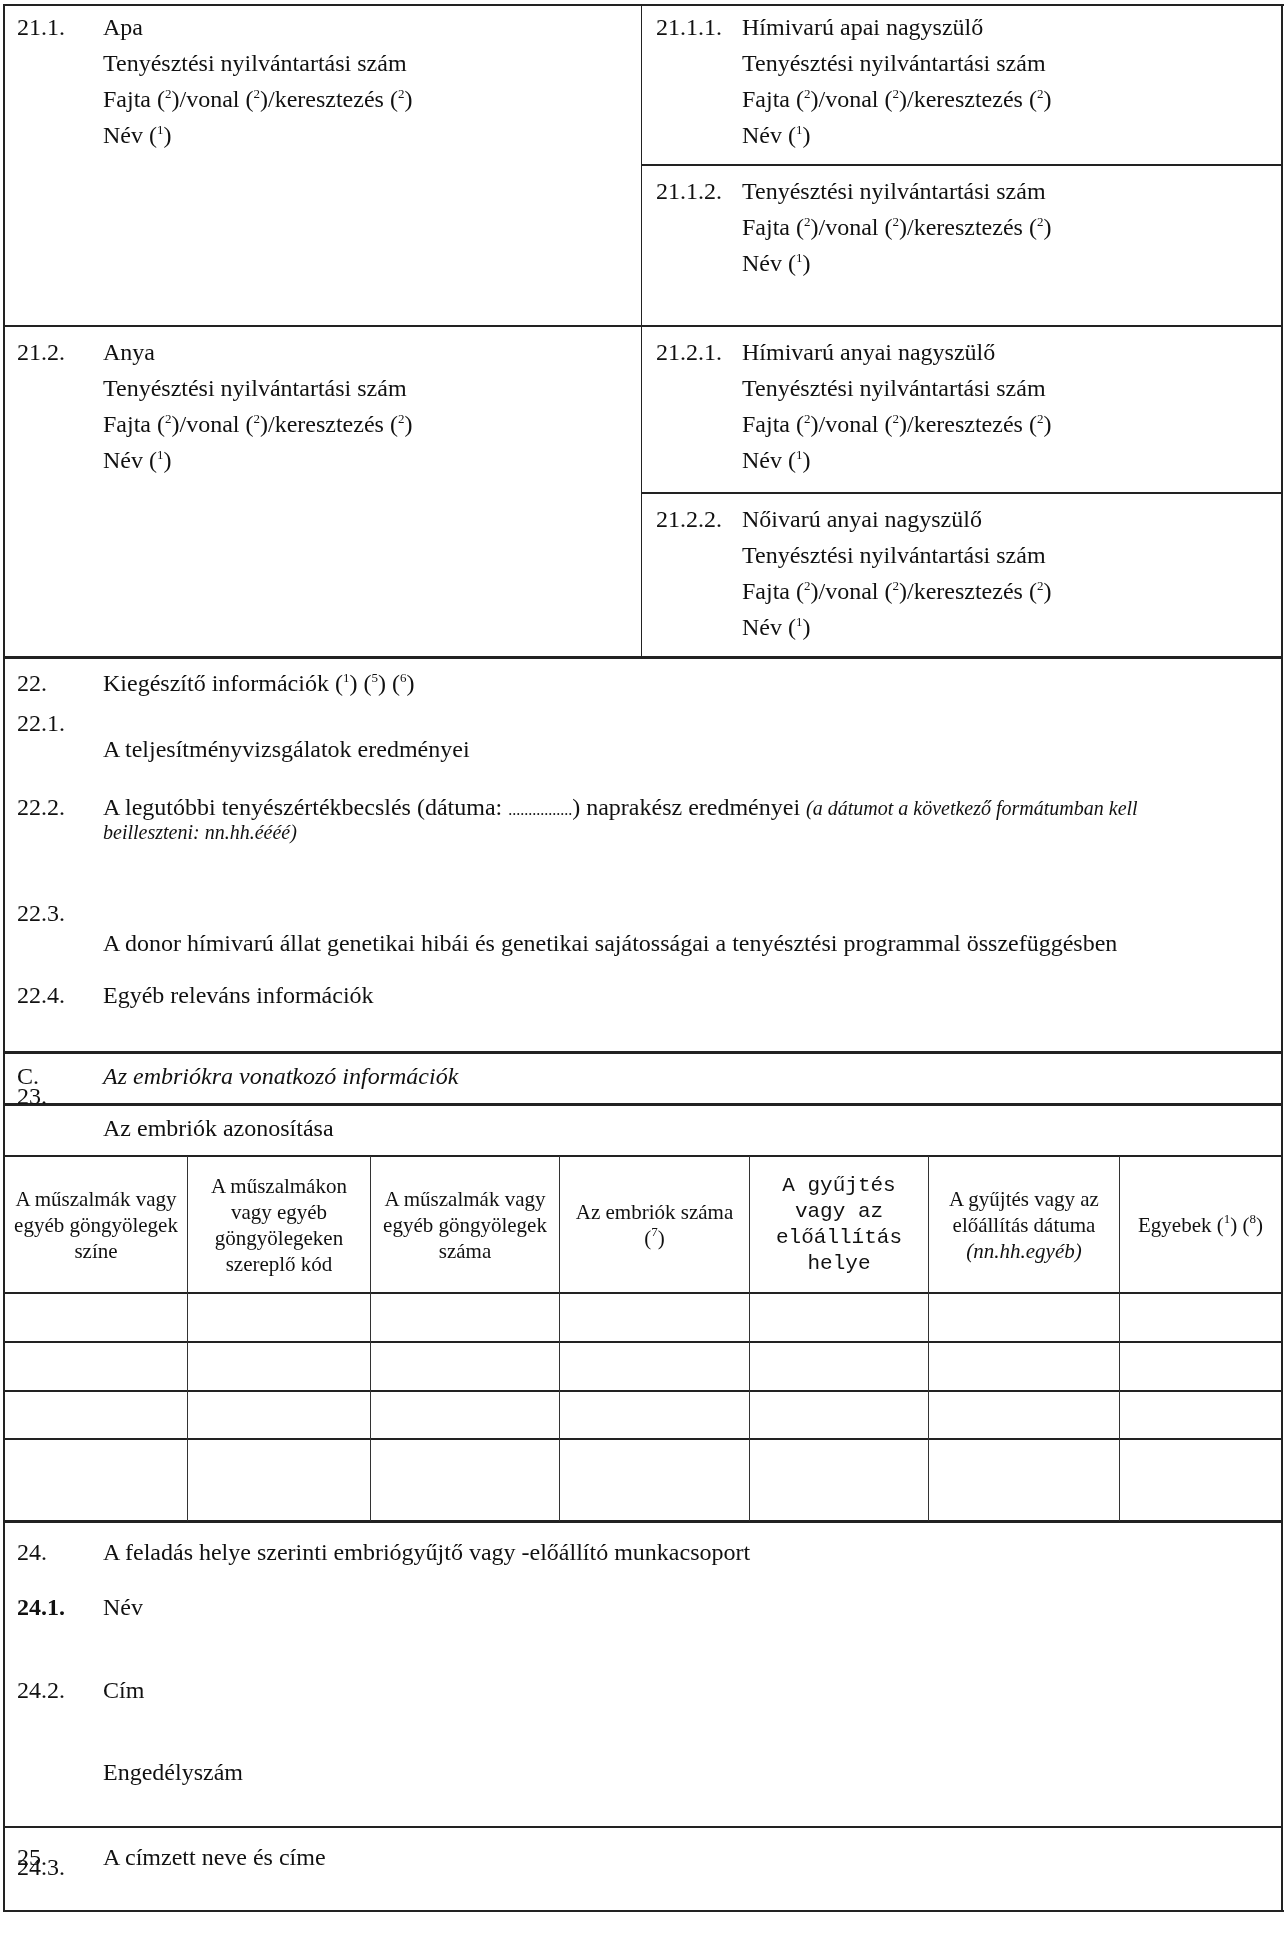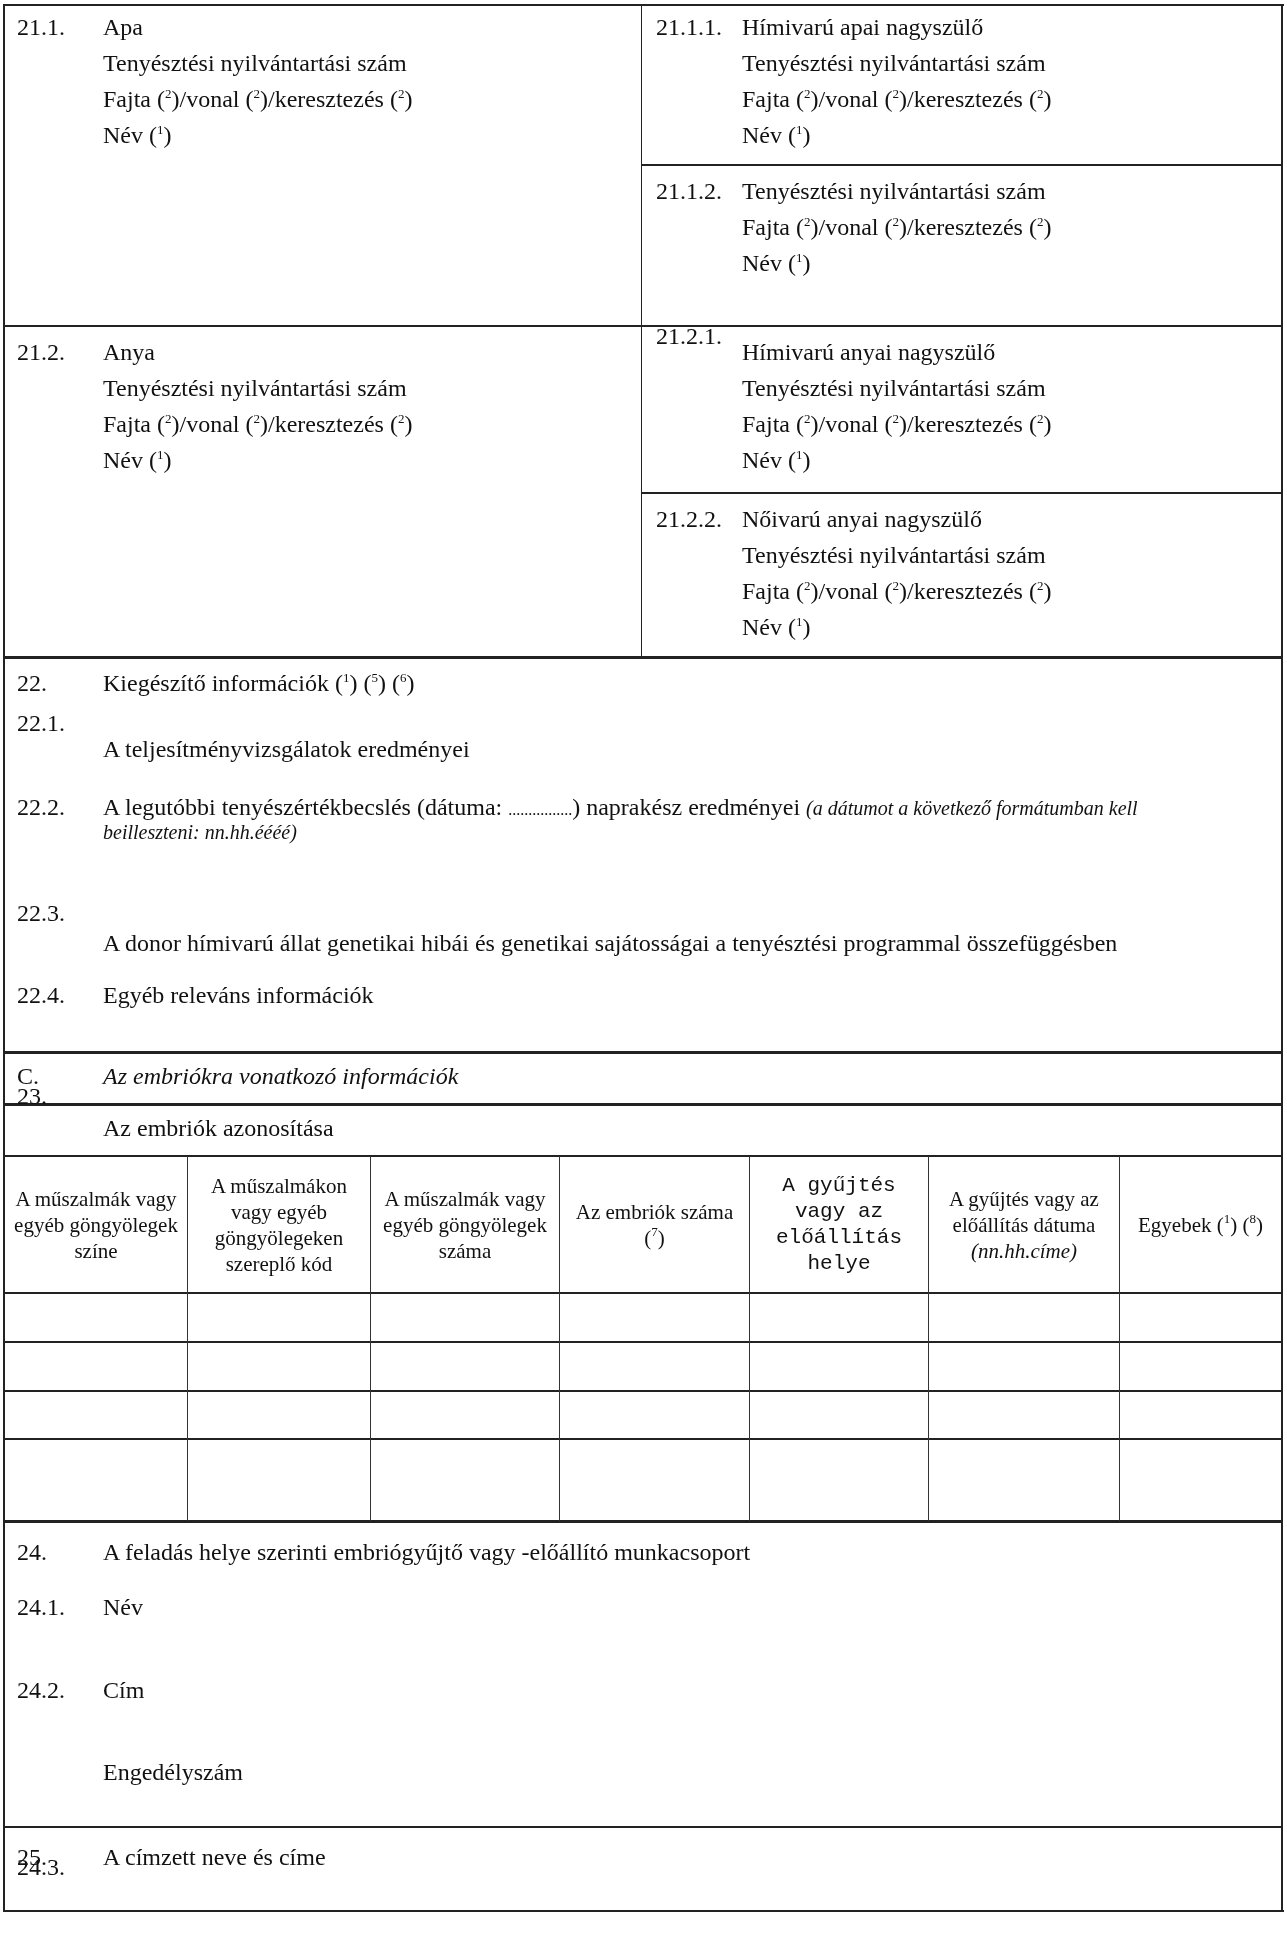--- a/index.html
+++ b/index.html
@@ -74,21 +74,21 @@
 </div>
 
 <span class="num" style="left:17px;top:334px;">21.2.</span>
 <div class="block" style="left:103px;top:334px;">
   <span class="ln">Anya</span>
   <span class="ln">Tenyésztési nyilvántartási szám</span>
   <span class="ln"><span>Fajta (</span><sup>2</sup><span>)/vonal (</span><sup>2</sup><span>)/keresztezés (</span><sup>2</sup><span>)</span></span>
   <span class="ln"><span>Név (</span><sup>1</sup><span>)</span></span>
 </div>
 
-<span class="num" style="left:656px;top:318px;">21.2.1.</span>
+<span class="num" style="left:656px;top:334px;">21.2.1.</span>
 <div class="block" style="left:742px;top:334px;">
   <span class="ln">Hímivarú anyai nagyszülő</span>
   <span class="ln">Tenyésztési nyilvántartási szám</span>
   <span class="ln"><span>Fajta (</span><sup>2</sup><span>)/vonal (</span><sup>2</sup><span>)/keresztezés (</span><sup>2</sup><span>)</span></span>
   <span class="ln"><span>Név (</span><sup>1</sup><span>)</span></span>
 </div>
 
 <span class="num" style="left:656px;top:501px;">21.2.2.</span>
 <div class="block" style="left:742px;top:501px;">
   <span class="ln">Nőivarú anyai nagyszülő</span>
@@ -128,21 +128,21 @@
 <div class="th" style="left:371px;width:188px;">
     <span>A műszalmák vagy egyéb göngyölegek száma</span>
   </div>
 <div class="th" style="left:560px;width:189px;">
     <span><span>Az embriók száma</span> (<sup>7</sup>)</span>
   </div>
 <div class="th" style="left:750px;width:178px;font-family:Liberation Mono, monospace;">
     <span>A gyűjtés vagy az előállítás helye</span>
   </div>
 <div class="th" style="left:929px;width:190px;">
-    <span><span>A gyűjtés vagy az előállítás dátuma</span><br><span style="font-style:italic;">(nn.hh.címe)</span></span>
+    <span><span>A gyűjtés vagy az előállítás dátuma</span><br><span style="font-style:italic;">(nn.hh.egyéb)</span></span>
   </div>
 <div class="th" style="left:1120px;width:161px;">
     <span><span>Egyebek</span> (<sup>1</sup>) (<sup>8</sup>)</span>
   </div>
 
 <div id="table-body">
     <div class="cell" style="left: 5px; top: 1294px; width: 182px; height: 47px;"></div>
     <div class="cell" style="left: 188px; top: 1294px; width: 182px; height: 47px;"></div>
     <div class="cell" style="left: 371px; top: 1294px; width: 188px; height: 47px;"></div>
     <div class="cell" style="left: 560px; top: 1294px; width: 189px; height: 47px;"></div>
@@ -168,21 +168,21 @@
     <div class="cell" style="left: 371px; top: 1440px; width: 188px; height: 78px;"></div>
     <div class="cell" style="left: 560px; top: 1440px; width: 189px; height: 78px;"></div>
     <div class="cell" style="left: 750px; top: 1440px; width: 178px; height: 78px;"></div>
     <div class="cell" style="left: 929px; top: 1440px; width: 190px; height: 78px;"></div>
     <div class="cell" style="left: 1120px; top: 1440px; width: 160px; height: 78px;"></div>
   </div>
 
 <span class="num" style="left:17px;top:1534px;">24.</span>
 <span class="t" style="left:103px;top:1534px;">A feladás helye szerinti embriógyűjtő vagy -előállító munkacsoport</span>
 
-<span class="num" style="left:17px;top:1589px;">24.1.</span>
+<span class="num" style="left:17px;top:1589px;font-weight:bold;">24.1.</span>
 <span class="t" style="left:103px;top:1589px;">Név</span>
 
 <span class="num" style="left:17px;top:1672px;">24.2.</span>
 <span class="t" style="left:103px;top:1672px;">Cím</span>
 
 <span class="num" style="left:17px;top:1813px;margin-top:36px;">24.3.</span>
 <span class="t" style="left:103px;top:1754px;">Engedélyszám</span>
 
 <span class="num" style="left:17px;top:1839px;">25.</span>
 <span class="t" style="left:103px;top:1839px;">A címzett neve és címe</span>

